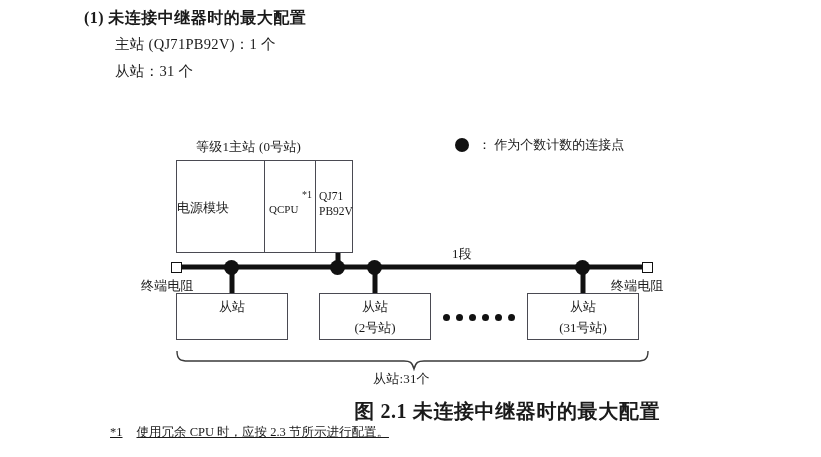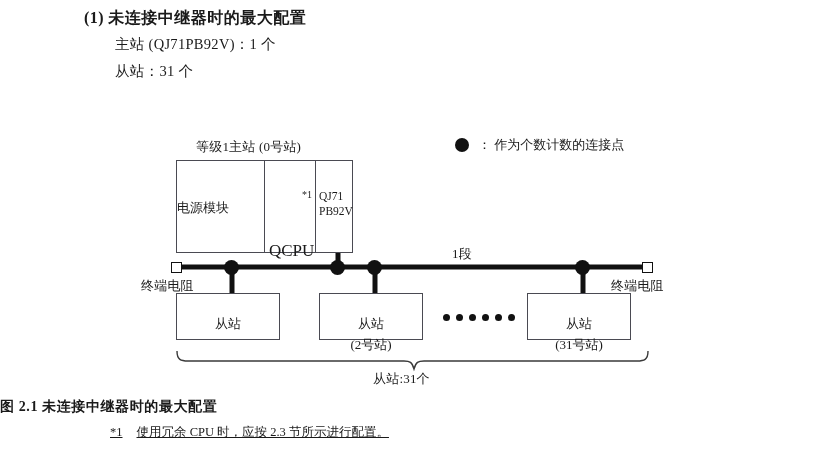--- a/index.html
+++ b/index.html
@@ -81,50 +81,49 @@
     position: absolute;
     left: 0; right: 0;
     top: 38px;
     text-align: left;
     font-size: 13px;
   }
   .cell-cpu-label {
     position: absolute;
     left: 4px;
     top: 42px;
-    font-size: 17px;
-    margin-top: 38px;
+    font-size: 11px;
   }
   .cell-cpu-note {
     position: absolute;
     right: 3px;
     top: 28px;
     font-size: 10px;
   }
   .cell-net-label {
     position: absolute;
     left: 3px;
     top: 28px;
     font-size: 11.5px;
     line-height: 15px;
   }
 
   
   .slave-box {
     position: absolute;
     top: 293px;
-    width: 104px;
+    width: 112px;
     height: 47px;
     border: 1.3px solid #4a4a52;
     box-sizing: border-box;
     background: #fff;
     text-align: center;
     font-size: 13px;
     line-height: 21px;
-    padding-top: 19px;
+    padding-top: 2px;
   }
   .slave-box .ln { display: block; }
 
   
   .terminator {
     position: absolute;
     width: 11px;
     height: 11px;
     border: 1.5px solid #111;
     background: #fff;
@@ -174,22 +173,22 @@
     margin-right: 9px;
   }
   .legend-text { font-size: 13px; }
 
   
   .figure-caption {
     position: absolute;
     left: 0;
     top: 398px;
     width: 660px;
-    text-align: left;
-    font-size: 14px;
+    text-align: right;
+    font-size: 20px;
     font-weight: bold;
     letter-spacing: 0.6px;
   }
   .footnote {
     position: absolute;
     left: 110px;
     top: 424px;
     font-size: 12.5px;
     white-space: nowrap;
     text-decoration: underline;

